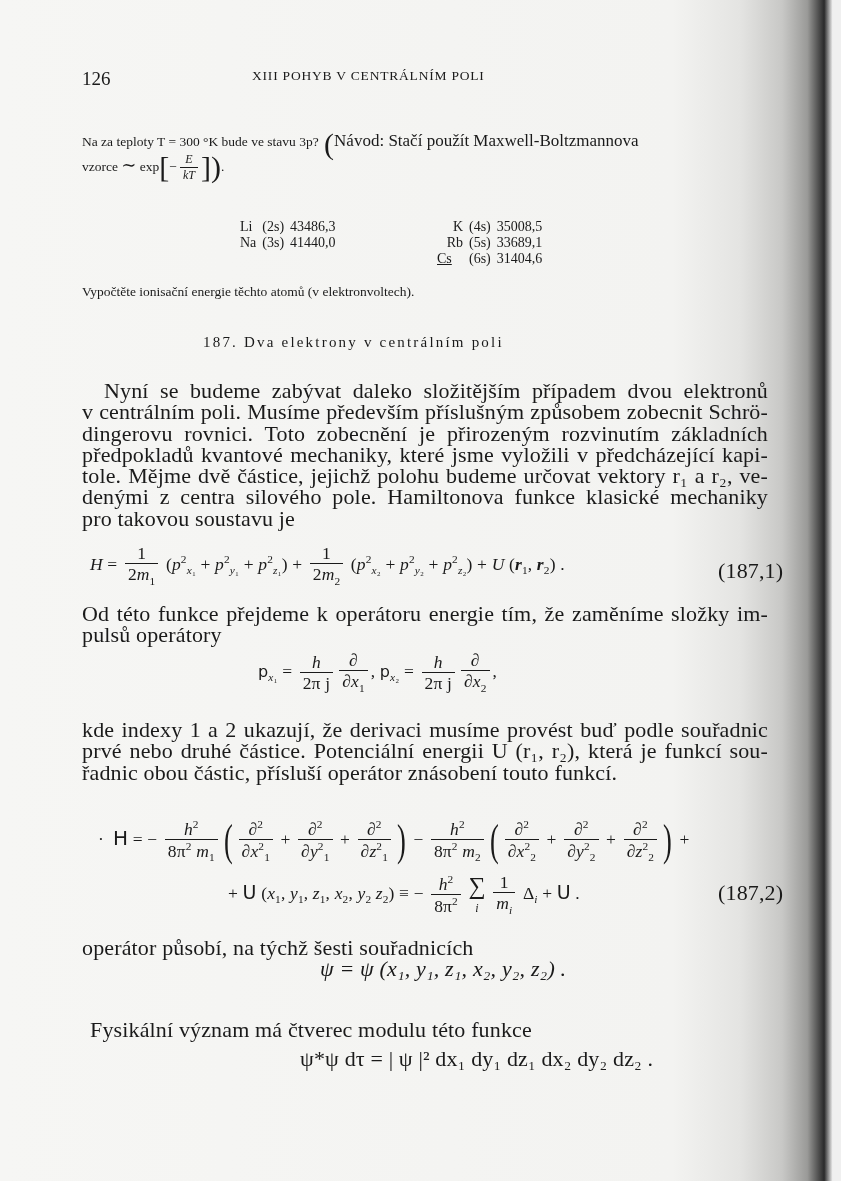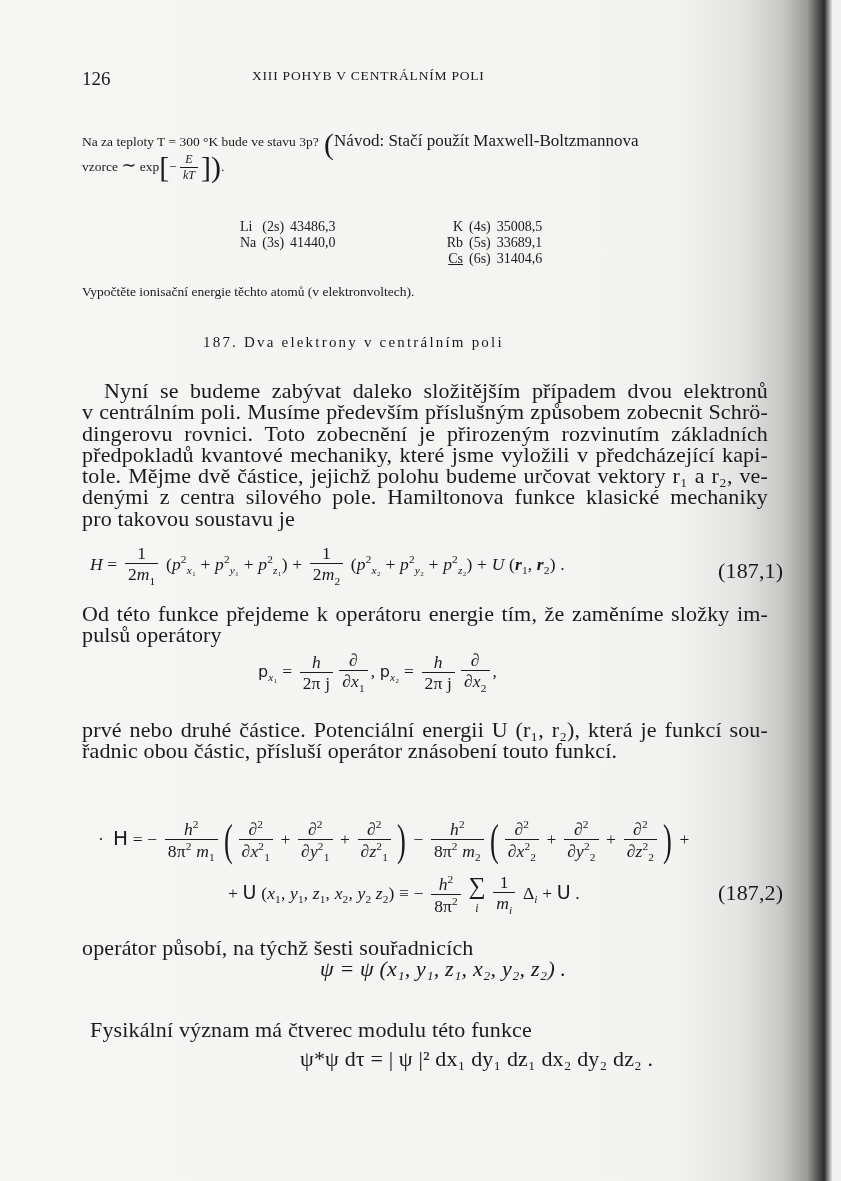--- a/index.html
+++ b/index.html
@@ -75,21 +75,21 @@
           <td style="text-align:right; width:26px;">K</td>
           <td>(4s)</td>
           <td>35008,5</td>
         </tr>
     <tr>
           <td style="text-align:right;">Rb</td>
           <td>(5s)</td>
           <td>33689,1</td>
         </tr>
     <tr>
-          <td style="text-align:right;text-decoration:underline;">Cs</td>
+          <td style="text-decoration:underline;">Cs</td>
           <td>(6s)</td>
           <td>31404,6</td>
         </tr>
   </tbody>
     </table>
 
   <div class="abs small" style="left:82px; top:284px;">Vypočtěte ionisační energie těchto atomů (v elektronvoltech).</div>
 
   <div class="abs sec-title" style="left:203px; top:334px;">187. Dva elektrony v centrálním poli</div>
 
@@ -111,20 +111,21 @@
   <div class="abs body" style="left:82px; top:603px; line-height:21.3px; white-space:normal;">
     <div class="just">Od této funkce přejdeme k operátoru energie tím, že zaměníme složky im-</div>
     <div>pulsů operátory</div>
   </div>
 
   <div class="abs body math" style="left:258px; top:650px; font-size:17.5px;">
     <span class="sans" style="font-size:16px;">p</span><sub><i>x</i>₁</sub> = <span class="frac"><span class="num"><i>h</i></span><span class="den">2π j</span></span><span class="frac"><span class="num">∂</span><span class="den">∂<i>x</i><sub>1</sub></span></span>, <span class="sans" style="font-size:16px;">p</span><sub><i>x</i>₂</sub> = <span class="frac"><span class="num"><i>h</i></span><span class="den">2π j</span></span><span class="frac"><span class="num">∂</span><span class="den">∂<i>x</i><sub>2</sub></span></span>,
   </div>
 
   <div class="abs body" style="left:82px; top:719px; line-height:21.3px; white-space:normal;">
+    <div class="just">kde indexy 1 a 2 ukazují, že derivaci musíme provést buď podle souřadnic</div>
     <div class="just">prvé nebo druhé částice. Potenciální energii U (r₁, r₂), která je funkcí sou-</div>
     <div>řadnic obou částic, přísluší operátor znásobení touto funkcí.</div>
   </div>
 
 
   <div class="abs body math" style="left:98px; top:818px; font-size:17.5px;">
     · &nbsp;<span class="sans" style="font-size:20px;">H</span> = − <span class="frac"><span class="num"><i>h</i><sup>2</sup></span><span class="den">8π<sup>2</sup> <i>m</i><sub>1</sub></span></span><span class="paren">(</span><span class="frac"><span class="num">∂<sup>2</sup></span><span class="den">∂<i>x</i><sup>2</sup><sub>1</sub></span></span> + <span class="frac"><span class="num">∂<sup>2</sup></span><span class="den">∂<i>y</i><sup>2</sup><sub>1</sub></span></span> + <span class="frac"><span class="num">∂<sup>2</sup></span><span class="den">∂<i>z</i><sup>2</sup><sub>1</sub></span></span><span class="paren">)</span> − <span class="frac"><span class="num"><i>h</i><sup>2</sup></span><span class="den">8π<sup>2</sup> <i>m</i><sub>2</sub></span></span><span class="paren">(</span><span class="frac"><span class="num">∂<sup>2</sup></span><span class="den">∂<i>x</i><sup>2</sup><sub>2</sub></span></span> + <span class="frac"><span class="num">∂<sup>2</sup></span><span class="den">∂<i>y</i><sup>2</sup><sub>2</sub></span></span> + <span class="frac"><span class="num">∂<sup>2</sup></span><span class="den">∂<i>z</i><sup>2</sup><sub>2</sub></span></span><span class="paren">)</span> +
   </div>
 
   <div class="abs body math" style="left:228px; top:872px; font-size:17.5px;">

